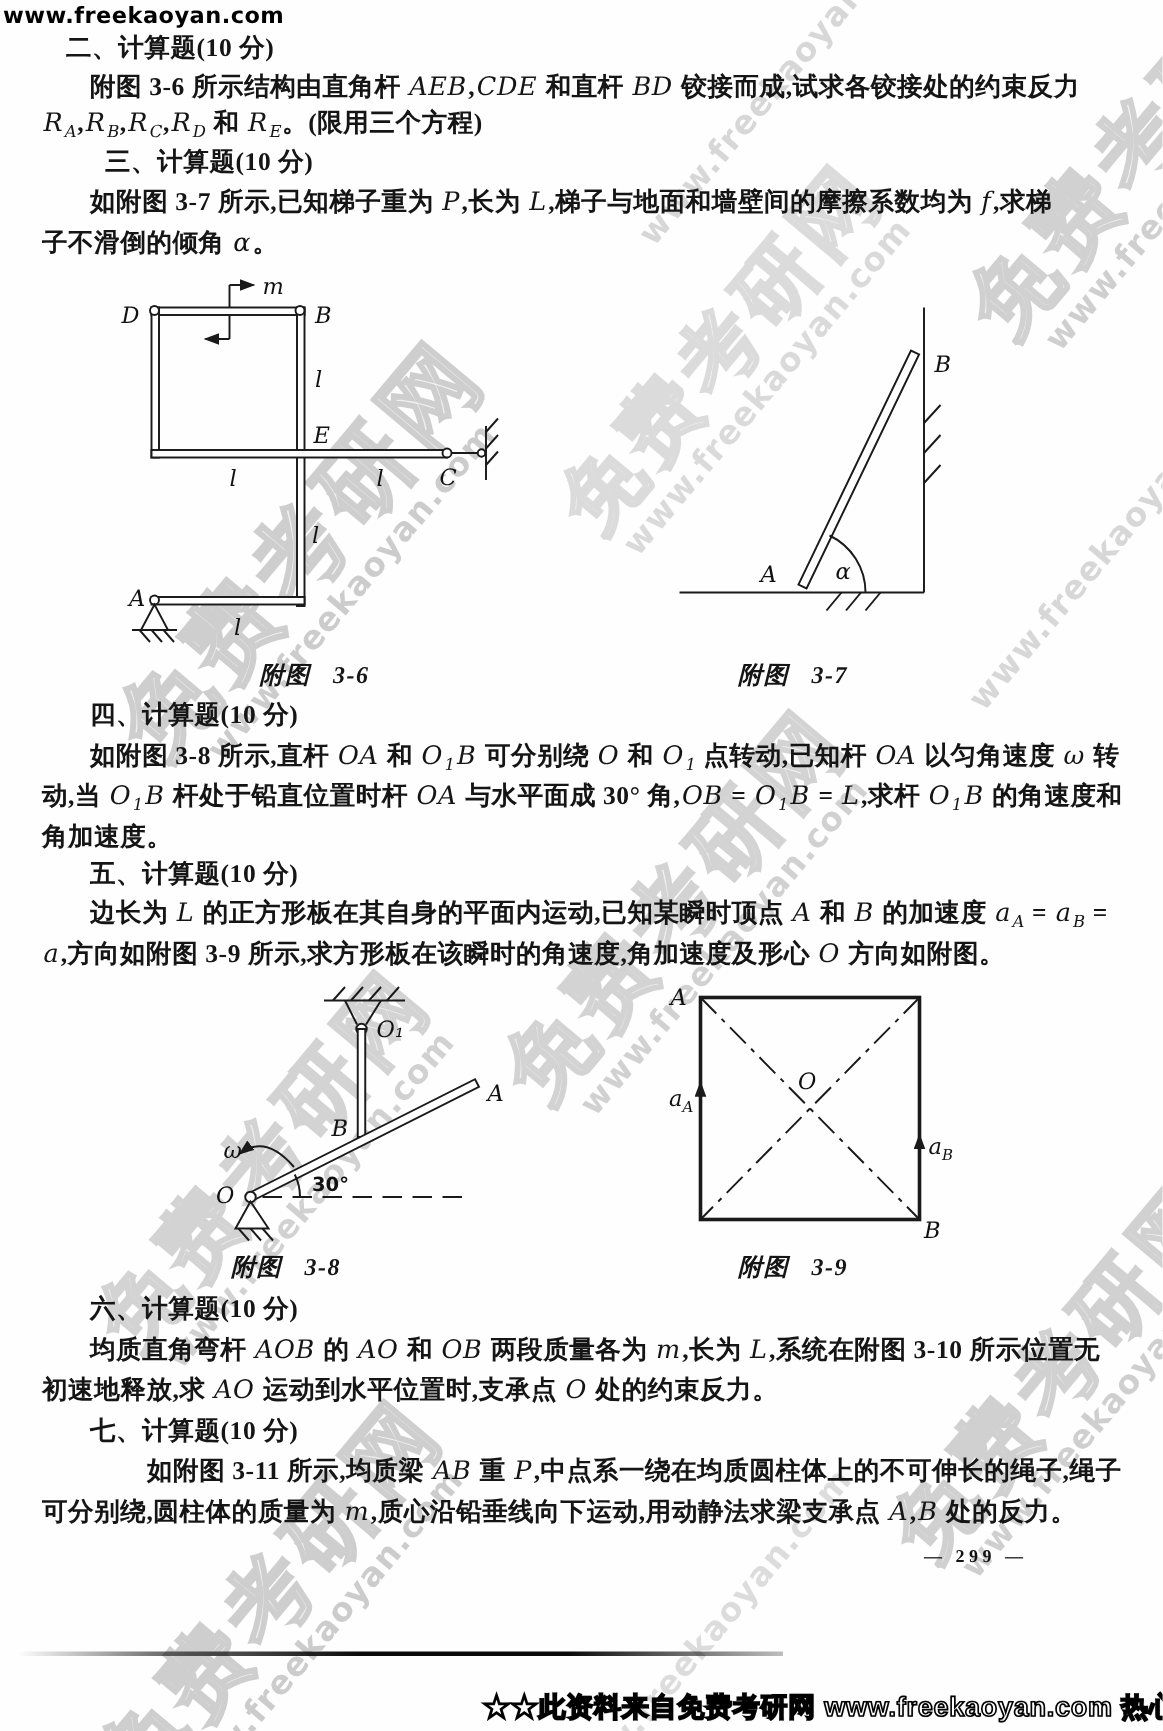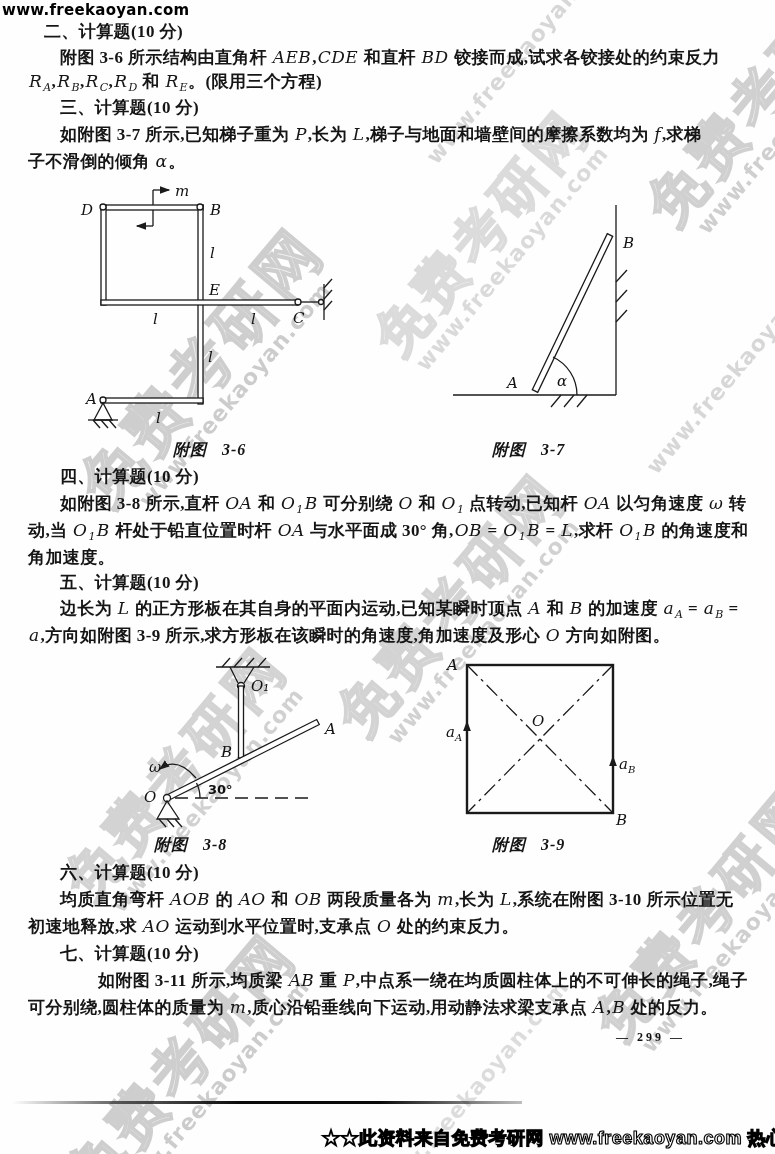--- a/index.html
+++ b/index.html
@@ -86,21 +86,21 @@
   <div class="wm-url">www.freekaoyan.com</div>
 </div>
 
 <div class="layer">
 
   <div class="hdr">www.freekaoyan.com</div>
 
   <div class="tl" style="left:44px; top:20px;"><span class="rs-n">二、计算题(10 分)</span></div>
   <div class="tl" style="left:60px; top:46px;"><span class="rs-n">附图 3-6 所示结构由直角杆 </span><span class="rs-i">AEB</span><span class="rs-n">,</span><span class="rs-i">CDE</span><span class="rs-n"> 和直杆 </span><span class="rs-i">BD</span><span class="rs-n"> 铰接而成,试求各铰接处的约束反力</span></div>
   <div class="tl" style="left:28px; top:70px;"><span class="rs-i">R</span><span class="rs-sub">A</span><span class="rs-n">,</span><span class="rs-i">R</span><span class="rs-sub">B</span><span class="rs-n">,</span><span class="rs-i">R</span><span class="rs-sub">C</span><span class="rs-n">,</span><span class="rs-i">R</span><span class="rs-sub">D</span><span class="rs-n"> 和 </span><span class="rs-i">R</span><span class="rs-sub">E</span><span class="rs-n">。(限用三个方程)</span></div>
-  <div class="tl" style="left:60px; top:96px;text-align:center;"><span class="rs-n">三、计算题(10 分)</span></div>
+  <div class="tl" style="left:70px; top:96px;text-align:center;"><span class="rs-n">三、计算题(10 分)</span></div>
   <div class="tl" style="left:60px; top:123px;"><span class="rs-n">如附图 3-7 所示,已知梯子重为 </span><span class="rs-i">P</span><span class="rs-n">,长为 </span><span class="rs-i">L</span><span class="rs-n">,梯子与地面和墙壁间的摩擦系数均为 </span><span class="rs-i">f</span><span class="rs-n">,求梯</span></div>
   <div class="tl" style="left:28px; top:150px;"><span class="rs-n">子不滑倒的倾角 </span><span class="rs-i">α</span><span class="rs-n">。</span></div>
 
   <svg class="fig" style="left:60px; top:182px;" width="330" height="258" viewBox="0 0 330 258">
     <defs>
       <marker id="arr36" markerWidth="9" markerHeight="8" refX="7" refY="3" orient="auto">
         <path d="M0,0 L8,3 L0,6 z" fill="#1a1a1a"></path>
       </marker>
     </defs>
     <g>

